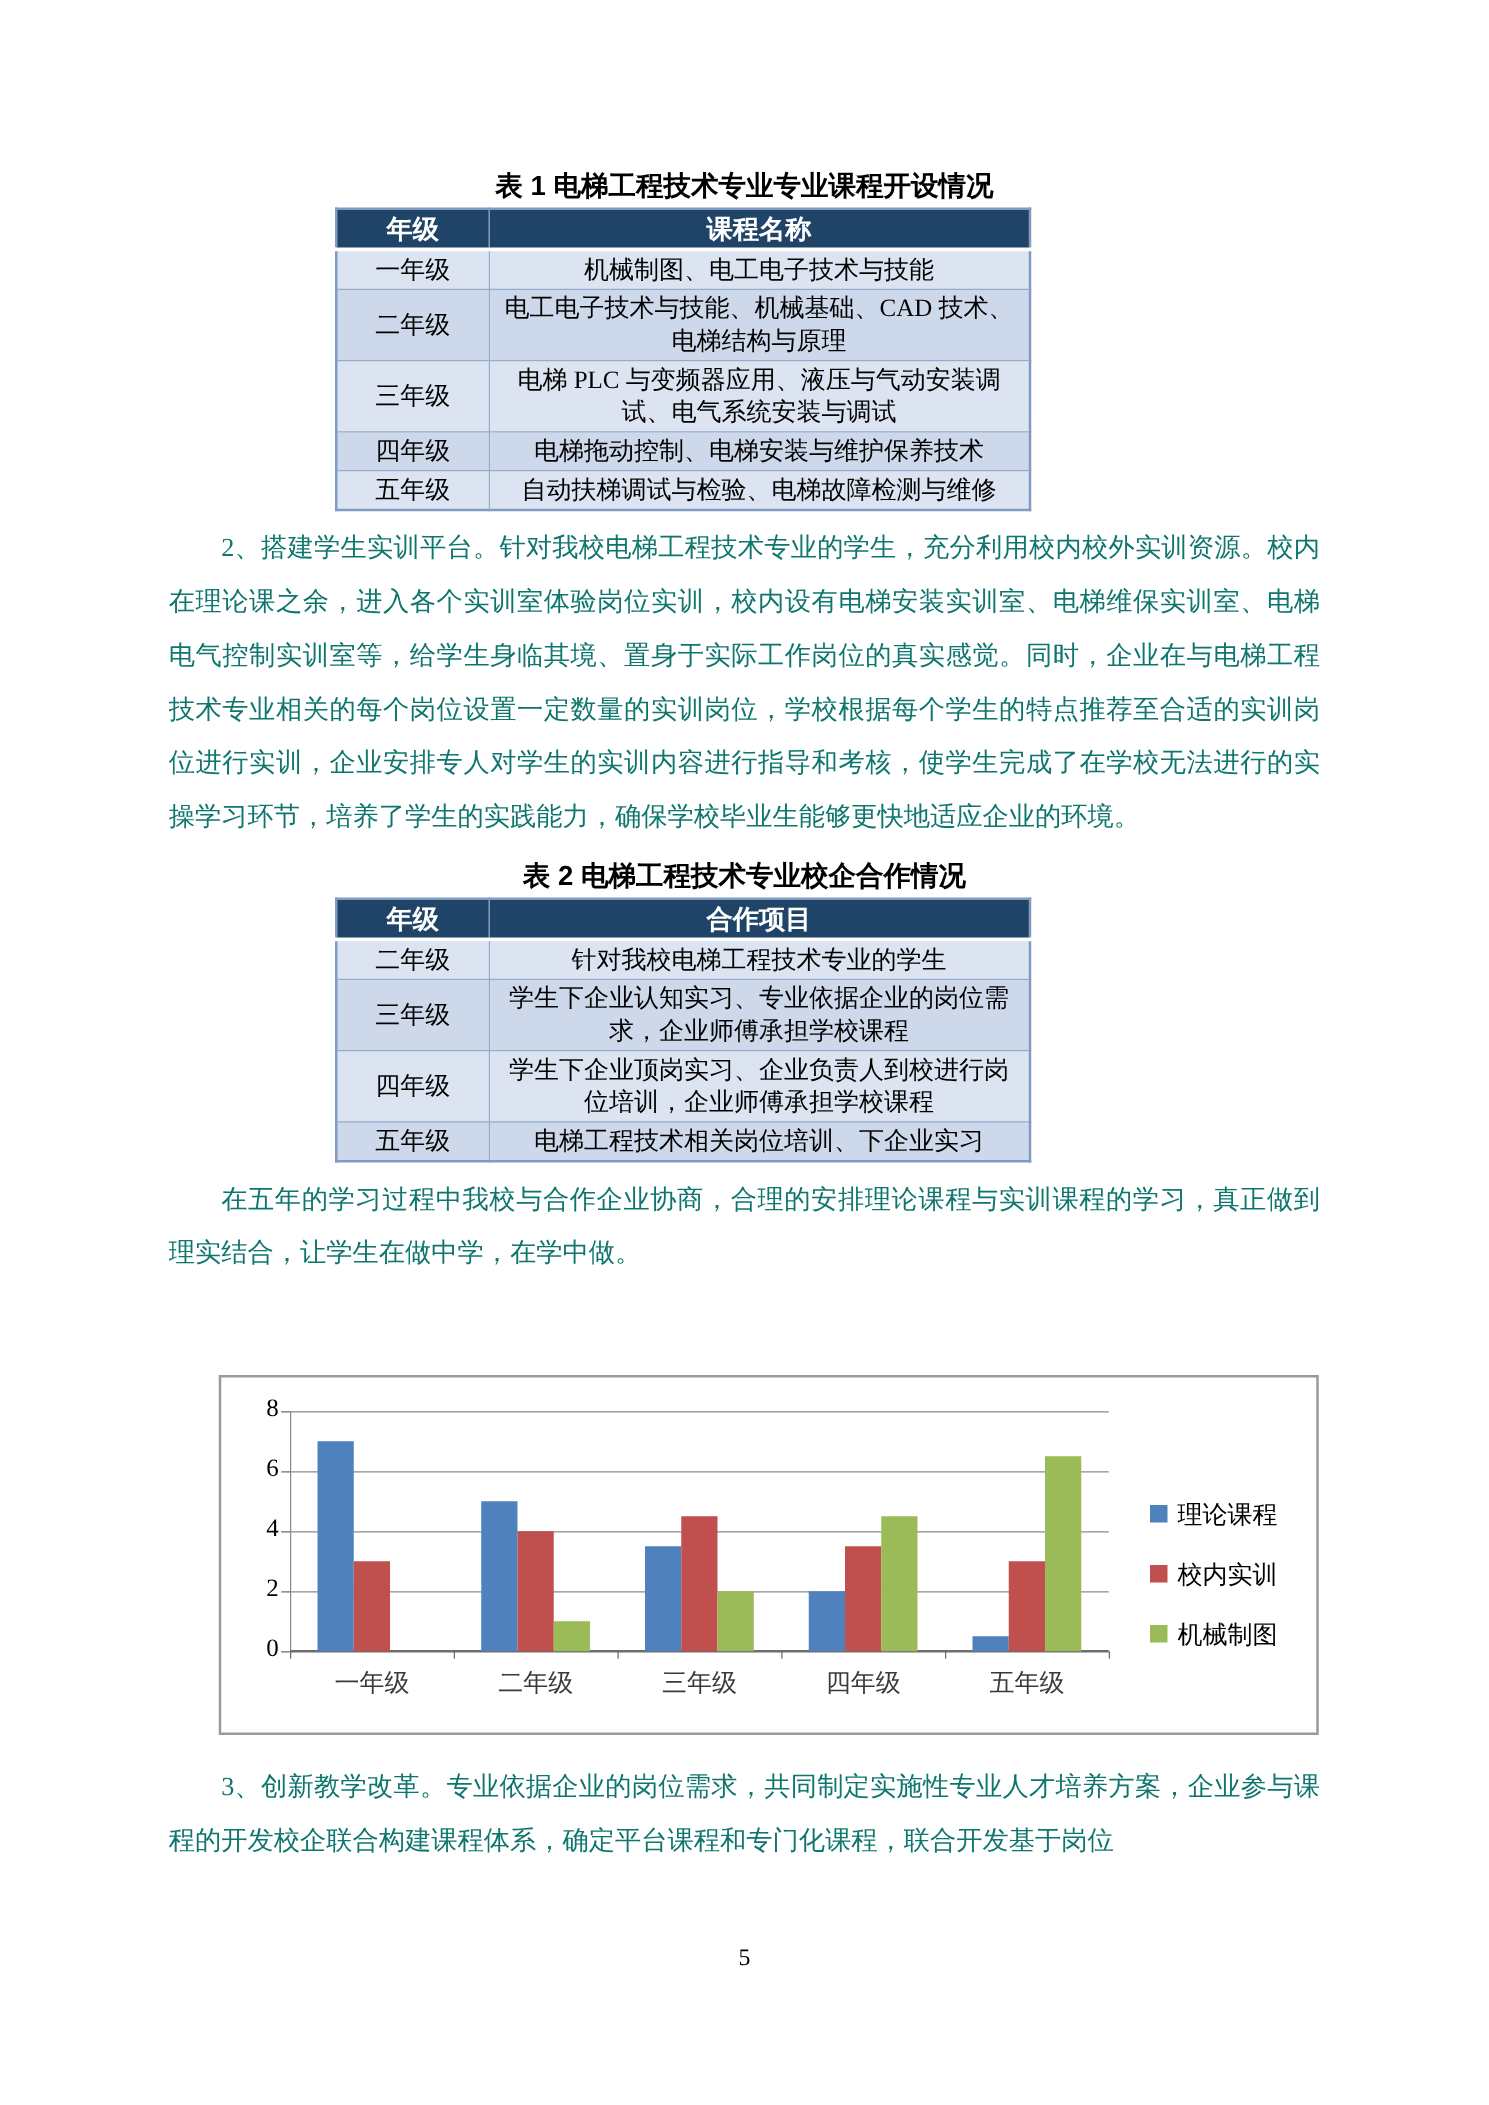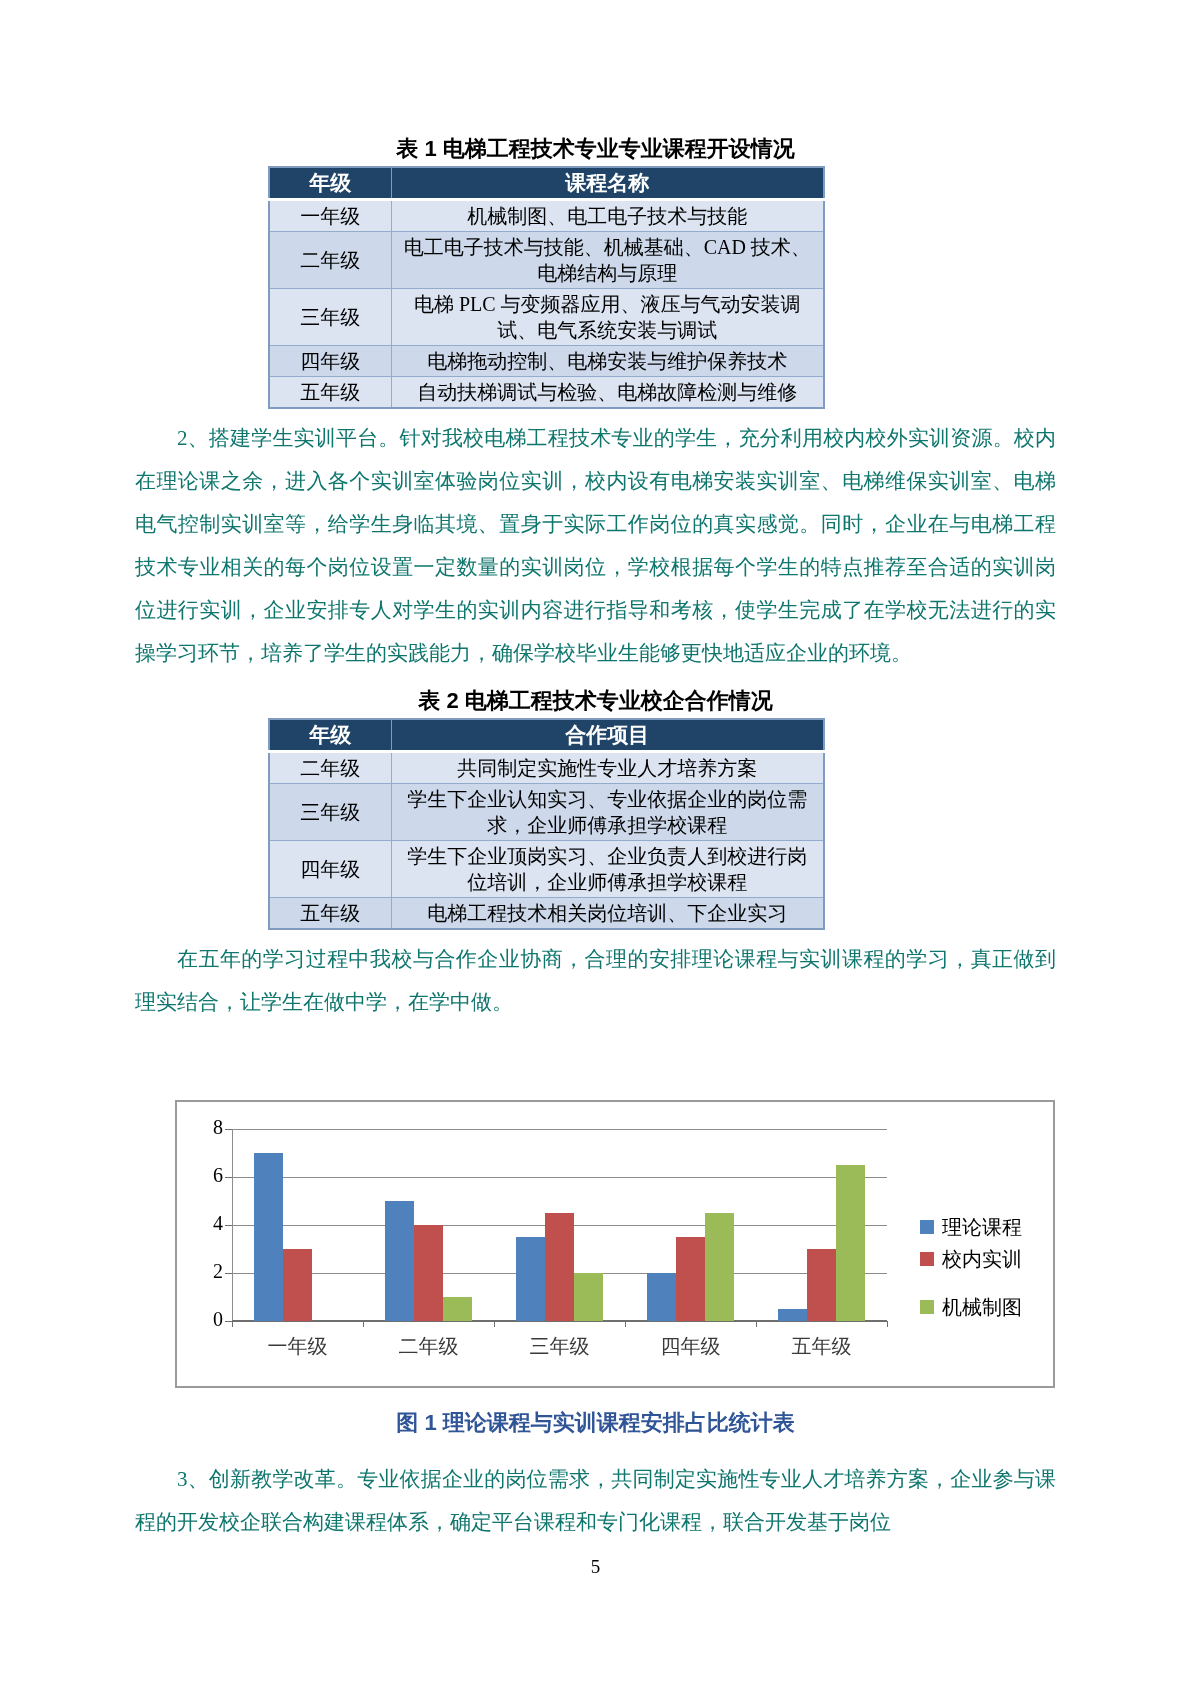--- a/index.html
+++ b/index.html
@@ -113,21 +113,21 @@
     <table class="data-table" data-table="1">
         <thead>
           <tr>
             <th>年级</th>
             <th>合作项目</th>
           </tr>
         </thead>
         <tbody>
           <tr>
             <td>二年级</td>
-            <td>共同制定实施性专业人才培养方案</td>
+            <td>针对我校电梯工程技术专业的学生</td>
           </tr>
           <tr>
             <td>三年级</td>
             <td>学生下企业认知实习、专业依据企业的岗位需求，企业师傅承担学校课程</td>
           </tr>
           <tr>
             <td>四年级</td>
             <td>学生下企业顶岗实习、企业负责人到校进行岗位培训，企业师傅承担学校课程</td>
           </tr>
           <tr>
@@ -174,33 +174,32 @@
         <div class="bar" style="left: 601px; top: 207px; width: 29px; height: 12px; background: rgb(79, 129, 189);"></div>
         <div class="bar" style="left: 630px; top: 147px; width: 29px; height: 72px; background: rgb(192, 80, 77);"></div>
         <div class="bar" style="left: 659px; top: 63px; width: 29px; height: 156px; background: rgb(155, 187, 89);"></div>
         <div class="x-label" style="left: 579px; top: 231px;">五年级</div>
         <div class="tickmark-x" style="left: 55px; top: 219px;"></div>
         <div class="tickmark-x" style="left: 186px; top: 219px;"></div>
         <div class="tickmark-x" style="left: 317px; top: 219px;"></div>
         <div class="tickmark-x" style="left: 448px; top: 219px;"></div>
         <div class="tickmark-x" style="left: 579px; top: 219px;"></div>
         <div class="tickmark-x" style="left: 710px; top: 219px;"></div>
-        <div class="legend-item" style="left: 743px; top: 112px;">
+        <div class="legend-item" style="left: 743px; top: 96px;">
           <div class="legend-swatch" style="background: rgb(79, 129, 189);"></div>
           <span>理论课程</span>
         </div>
         <div class="legend-item" style="left: 743px; top: 144px;">
           <div class="legend-swatch" style="background: rgb(192, 80, 77);"></div>
           <span>校内实训</span>
         </div>
         <div class="legend-item" style="left: 743px; top: 192px;">
           <div class="legend-swatch" style="background: rgb(155, 187, 89);"></div>
           <span>机械制图</span>
         </div>
       </div>
 
-    <div class="fig-caption">图 1 理论课程与实训课程安排占比统计表</div>
 
     <p class="body-text p3">3、创新教学改革。专业依据企业的岗位需求，共同制定实施性专业人才培养方案，企业参与课程的开发校企联合构建课程体系，确定平台课程和专门化课程，联合开发基于岗位</p>
 
   </div>
   <div class="page-number">5</div>
 </div>
 
 </body></html>

